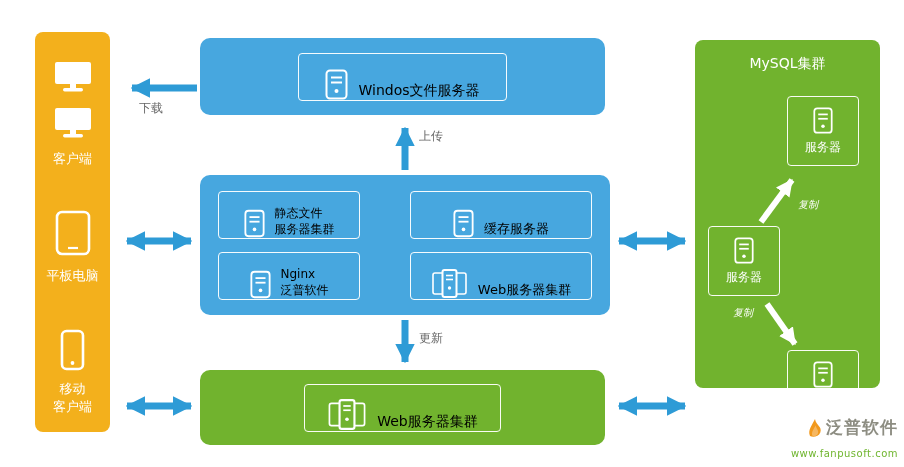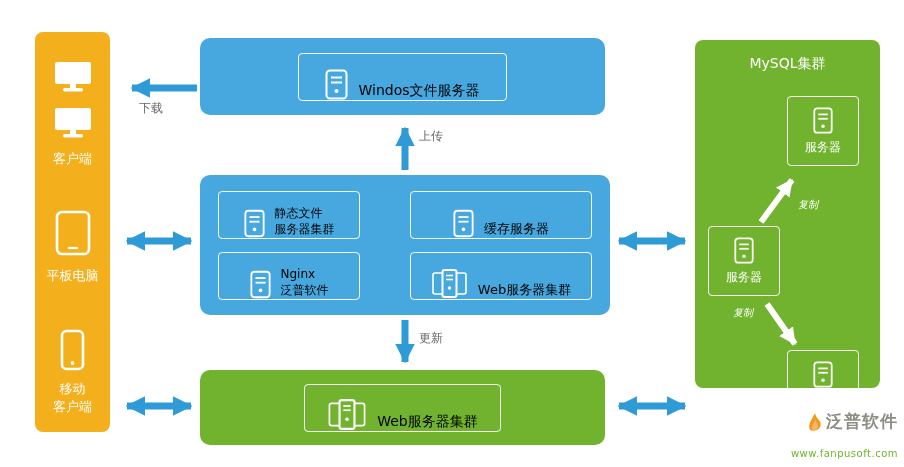--- a/index.html
+++ b/index.html
@@ -78,21 +78,21 @@
   .srv-svg circle { fill:#fff; }
   .cluster-svg rect { fill:none; stroke:#fff; stroke-width:1.6; }
   .cluster-svg rect.front { fill:var(--panel-bg); stroke-width:2; }
   .cluster-svg line { stroke:#fff; stroke-width:1.6; }
   .cluster-svg circle { fill:#fff; }
 
   
   .watermark { position:absolute; right:6px; bottom:8px; text-align:left; }
   .wm-row { display:flex; align-items:center; justify-content:flex-end; gap:2px; }
   .wm-brand { color:#8D8D82; font-size:17px; font-weight:bold; letter-spacing:1px; }
-  .wm-url { color:#6FB52E; font-size:10px; margin-top:15px; letter-spacing:.5px; }
+  .wm-url { color:#6FB52E; font-size:10px; margin-top:9px; letter-spacing:.5px; }
 </style>
 </head>
 <body>
 
 <div class="canvas">
 
   <svg class="arrow-overlay">
     <defs>
       <marker id="ah" markerWidth="2.8" markerHeight="2.8" refX="2.6" refY="1.4" orient="auto" markerUnits="strokeWidth">
         <path d="M0,0 L2.8,1.4 L0,2.8 Z" fill="#2E9BD6"></path>

